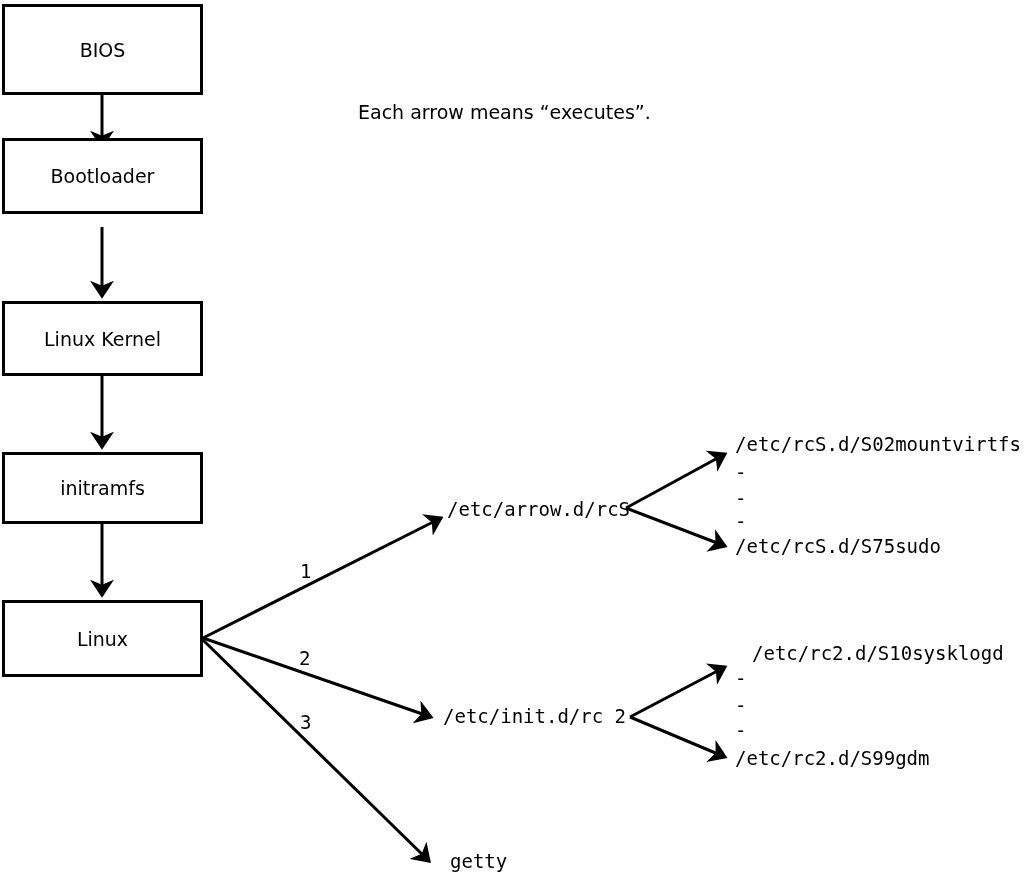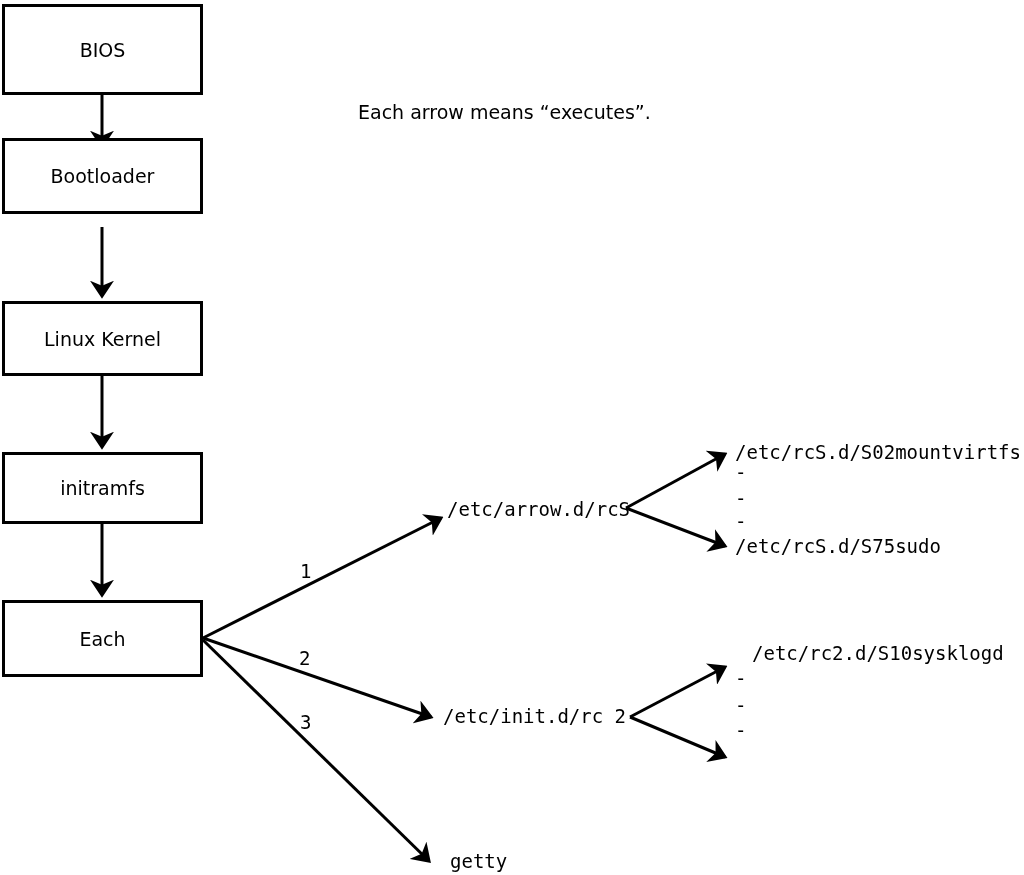--- a/index.html
+++ b/index.html
@@ -87,37 +87,38 @@
   <div class="box" style="top:138px;height:76px;">
     <span class="box-label">Bootloader</span>
   </div>
   <div class="box" style="top:301px;height:75px;">
     <span class="box-label">Linux Kernel</span>
   </div>
   <div class="box" style="top:452px;height:72px;">
     <span class="box-label">initramfs</span>
   </div>
   <div class="box" style="top:600px;height:77px;">
-    <span class="box-label">Each</span>
+    <span class="box-label">Linux</span>
   </div>
 
   <div class="caption">Each arrow means “executes”.</div>
 
   <div class="mono" style="left:300px;top:560px;">1</div>
   <div class="mono" style="left:299px;top:647px;">2</div>
   <div class="mono" style="left:300px;top:711px;">3</div>
 
   <div class="mono" style="left:447px;top:498px;">/etc/arrow.d/rcS</div>
-  <div class="mono" style="left:735px;top:433px;margin-top:8px;">/etc/rcS.d/S02mountvirtfs</div>
+  <div class="mono" style="left:735px;top:433px;">/etc/rcS.d/S02mountvirtfs</div>
   <div class="mono" style="left:735px;top:461px;">-</div>
   <div class="mono" style="left:735px;top:487px;">-</div>
   <div class="mono" style="left:735px;top:510px;">-</div>
   <div class="mono" style="left:735px;top:535px;">/etc/rcS.d/S75sudo</div>
 
   <div class="mono" style="left:443px;top:705px;">/etc/init.d/rc 2</div>
   <div class="mono" style="left:735px;top:642px;margin-left:17px;">/etc/rc2.d/S10sysklogd</div>
   <div class="mono" style="left:735px;top:667px;">-</div>
   <div class="mono" style="left:735px;top:694px;">-</div>
   <div class="mono" style="left:735px;top:719px;">-</div>
+  <div class="mono" style="left:735px;top:747px;">/etc/rc2.d/S99gdm</div>
 
   <div class="mono" style="left:450px;top:850px;">getty</div>
 
 </div>
 
 </body></html>

